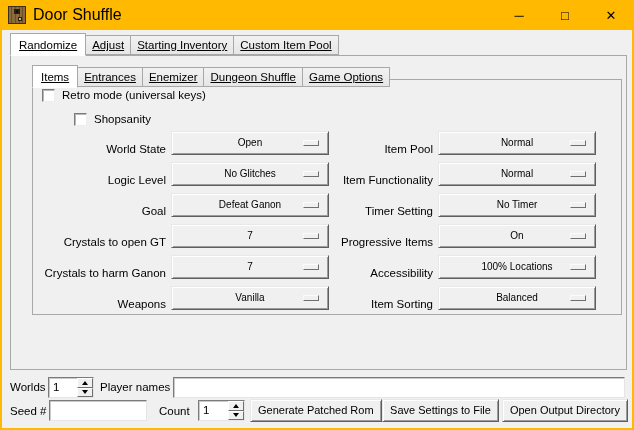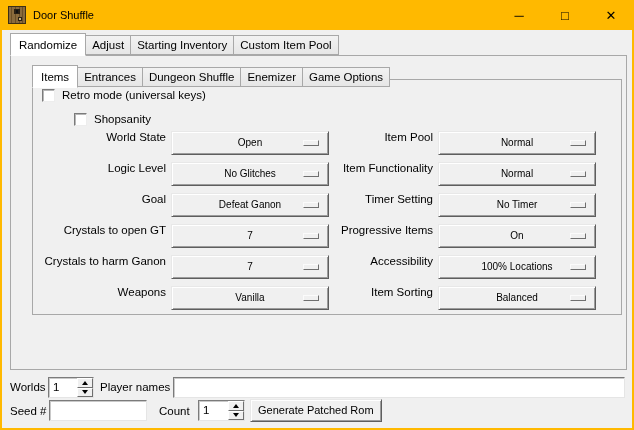--- a/index.html
+++ b/index.html
@@ -9,55 +9,55 @@
     background:#f0f0f0;
     border:2px solid #ffb900; border-top:none;
     overflow:hidden;
   }
   
   .titlebar {
     position:absolute; left:-2px; top:0; width:634px; height:30px;
     background:#ffb900; display:flex; align-items:center;
   }
   .app-icon { width:18px; height:18px; margin-left:8px; flex:0 0 auto; }
-  .title-text { margin-left:7px; font-size:11px; color:#000; white-space:nowrap; }
+  .title-text { margin-left:7px; font-size:16px; color:#000; white-space:nowrap; }
   .caption-btns { margin-left:auto; display:flex; height:30px; }
   .cap-btn { width:46px; height:30px; display:flex; align-items:center; justify-content:center;
              color:#000; cursor:default; }
   .cap-btn .glyph { font-size:13px; line-height:1; }
   
   .tabbar { position:absolute; display:flex; align-items:flex-end; z-index:3; }
   .main-tabbar { left:8px; top:32px; height:23px; }
   .sub-tabbar  { left:30px; top:56px; height:31px; }
   .tab {
     height:20px; padding:0 6px; display:flex; align-items:center;
     background:linear-gradient(#f2f2f2,#e6e6e6);
     border:1px solid #a8a8a8; margin-right:-1px;
-    font-size:11.5px; color:#000; white-space:nowrap;
+    font-size:11.5px; color:#000; white-space:nowrap;text-decoration:underline;
   }
   .tab.active {
     height:23px; margin-bottom:-1px; background:#ffffff;
     border-bottom:1px solid #ffffff; position:relative; z-index:4;
     padding:0 8px;
   }
   
   .pane { position:absolute; background:#f0f0f0; border:1px solid #a8a8a8; }
   .outer-pane { left:8px;  top:55px; width:617px; height:315px; z-index:1; }
   .inner-pane { left:30px; top:79px; width:590px; height:236px; z-index:2; }
   
   .chk-row { position:absolute; left:9px; display:flex; align-items:center; height:14px; }
   .chk-box {
     width:13px; height:13px; background:#ffffff;
     border:1px solid; border-color:#7b7b7b #ededed #ededed #7b7b7b;
     box-shadow: inset 1px 1px 0 #b7b7b7;
     flex:0 0 auto;
   }
   .chk-label { margin-left:7px; font-size:11.5px; color:#000; white-space:nowrap; }
   
-  .opt { position:absolute; display:flex; align-items:flex-start; height:24px; }
+  .opt { position:absolute; display:flex; align-items:flex-end; height:24px; }
   .colL { left:0; }
   .colL .opt-label { width:133px; }
   .colR { left:272px; }
   .colR .opt-label { width:128px; }
   .opt-label { text-align:right; font-size:11.5px; color:#000; white-space:nowrap; }
   .dropdown {
     margin-left:5px; width:158px; height:24px; position:relative;
     background:#f0f0f0;
     border:1px solid; border-color:#e8e8e8 #5e5e5e #5e5e5e #e8e8e8;
     box-shadow: inset 1px 1px 0 #ffffff, inset -1px -1px 0 #9c9c9c;
@@ -138,22 +138,22 @@
     <div class="tab">Adjust</div>
     <div class="tab">Starting Inventory</div>
     <div class="tab">Custom Item Pool</div>
   </div>
 
   <div class="pane outer-pane"></div>
 
   <div class="tabbar sub-tabbar">
     <div class="tab active">Items</div>
     <div class="tab">Entrances</div>
+    <div class="tab">Enemizer</div>
     <div class="tab">Dungeon Shuffle</div>
-    <div class="tab">Enemizer</div>
     <div class="tab">Game Options</div>
   </div>
 
   <div class="pane inner-pane">
 
     <div class="chk-row" style="top:8px;">
       <span class="chk-box"></span>
       <span class="chk-label">Retro mode (universal keys)</span>
     </div>
     <div class="chk-row" style="top:32px;padding-left:32px;">
@@ -272,14 +272,18 @@
       <div class="spin-btn">
           <i class="tri-up"></i>
         </div>
       <div class="spin-btn">
           <i class="tri-dn"></i>
         </div>
     </div>
   </div>
   <button class="push-btn" style="left:248px; top:399px;">Generate Patched Rom</button>
 
+  <div class="right-btns">
+    <button class="push-btn">Save Settings to File</button>
+    <button class="push-btn">Open Output Directory</button>
+  </div>
 
 </div>
 
 </body></html>

